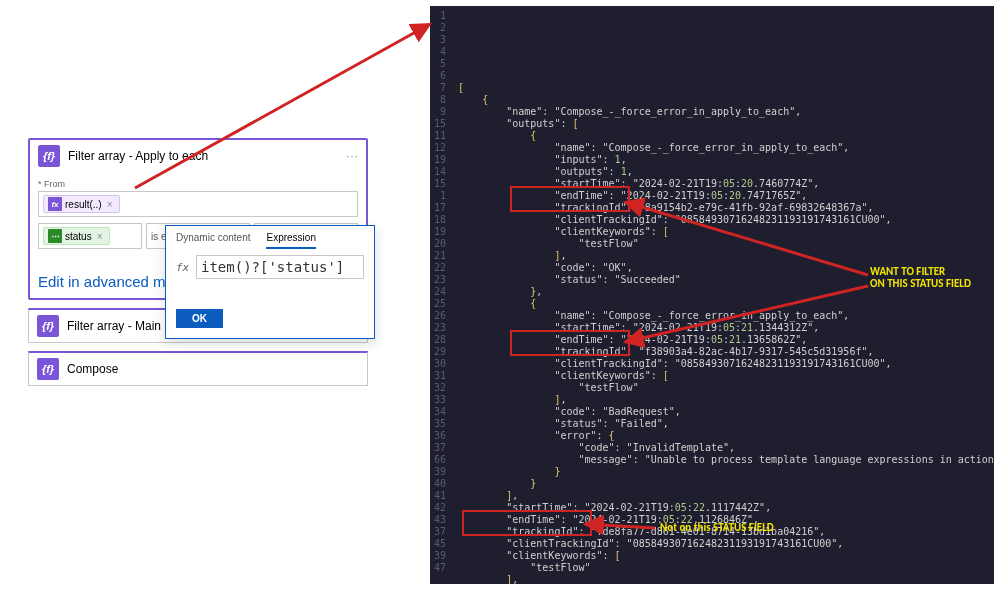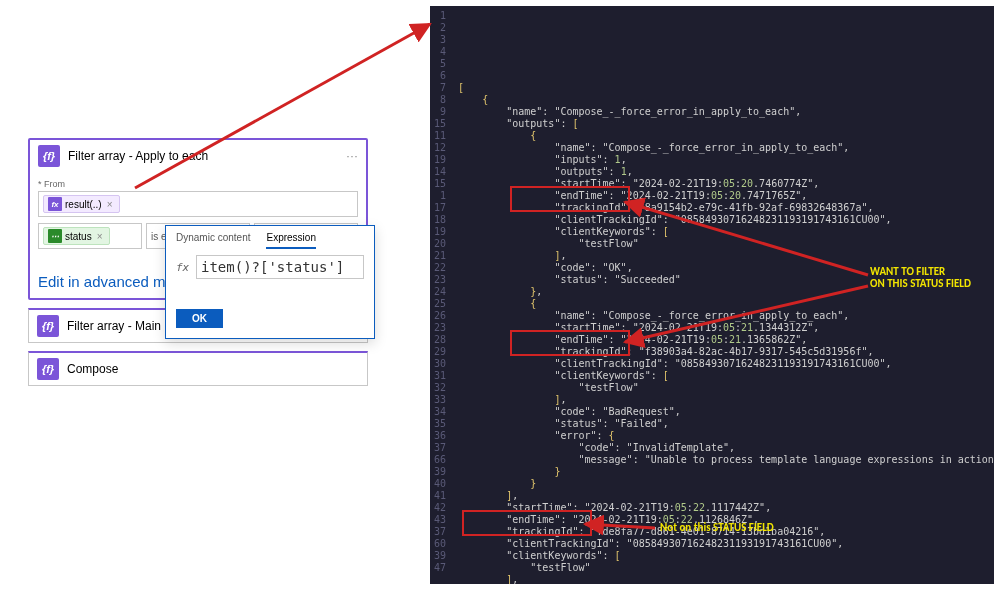--- a/index.html
+++ b/index.html
@@ -320,21 +320,21 @@
       <div>35</div>
       <div>36</div>
       <div>37</div>
       <div>66</div>
       <div>39</div>
       <div>40</div>
       <div>41</div>
       <div>42</div>
       <div>43</div>
       <div>37</div>
-      <div>60</div>
+      <div>45</div>
       <div>39</div>
       <div>47</div>
     </div>
   <div class="code" id="code">
     
     <div class="hl" style="left:58px; top:180px; width:120px; height:26px;"></div>
     <div class="hl" style="left:58px; top:324px; width:120px; height:26px;"></div>
     <div class="hl" style="left:10px; top:504px; width:130px; height:26px;"></div>
   <div><span class="tok-brace">[</span></div><div>    <span class="tok-brace">{</span></div><div>        "name": "Compose_-_force_error_in_apply_to_each"<span class="tok-punc">,</span></div><div>        "outputs": <span class="tok-brace">[</span></div><div>            <span class="tok-brace">{</span></div><div>                "name": "Compose_-_force_error_in_apply_to_each"<span class="tok-punc">,</span></div><div>                "inputs"<span class="tok-punc">:</span> <span class="tok-num">1</span><span class="tok-punc">,</span></div><div>                "outputs"<span class="tok-punc">:</span> <span class="tok-num">1</span><span class="tok-punc">,</span></div><div>                "startTime": "2024-02-21T19<span class="tok-punc">:</span><span class="tok-num">05</span><span class="tok-punc">:</span><span class="tok-num">20</span>.7460774Z"<span class="tok-punc">,</span></div><div>                "endTime": "2024-02-21T19<span class="tok-punc">:</span><span class="tok-num">05</span><span class="tok-punc">:</span><span class="tok-num">20</span>.7471765Z"<span class="tok-punc">,</span></div><div>                "trackingId": "8a9154b2-e79c-41fb-92af-69832648367a"<span class="tok-punc">,</span></div><div>                "clientTrackingId": "08584930716248231193191743161CU00"<span class="tok-punc">,</span></div><div>                "clientKeywords": <span class="tok-brace">[</span></div><div>                    "testFlow"</div><div>                <span class="tok-brace">]</span><span class="tok-punc">,</span></div><div>                "code": "OK"<span class="tok-punc">,</span></div><div>                "status": "Succeeded"</div><div>            <span class="tok-brace">}</span><span class="tok-punc">,</span></div><div>            <span class="tok-brace">{</span></div><div>                "name": "Compose_-_force_error_in_apply_to_each"<span class="tok-punc">,</span></div><div>                "startTime": "2024-02-21T19<span class="tok-punc">:</span><span class="tok-num">05</span><span class="tok-punc">:</span><span class="tok-num">21</span>.1344312Z"<span class="tok-punc">,</span></div><div>                "endTime": "2024-02-21T19<span class="tok-punc">:</span><span class="tok-num">05</span><span class="tok-punc">:</span><span class="tok-num">21</span>.1365862Z"<span class="tok-punc">,</span></div><div>                "trackingId": "f38903a4-82ac-4b17-9317-545c5d31956f"<span class="tok-punc">,</span></div><div>                "clientTrackingId": "08584930716248231193191743161CU00"<span class="tok-punc">,</span></div><div>                "clientKeywords": <span class="tok-brace">[</span></div><div>                    "testFlow"</div><div>                <span class="tok-brace">]</span><span class="tok-punc">,</span></div><div>                "code": "BadRequest"<span class="tok-punc">,</span></div><div>                "status": "Failed"<span class="tok-punc">,</span></div><div>                "error": <span class="tok-brace">{</span></div><div>                    "code": "InvalidTemplate"<span class="tok-punc">,</span></div><div>                    "message": "Unable to process template language expressions in action 'Compose_-_force_error_in</div><div>                <span class="tok-brace">}</span></div><div>            <span class="tok-brace">}</span></div><div>        <span class="tok-brace">]</span><span class="tok-punc">,</span></div><div>        "startTime": "2024-02-21T19<span class="tok-punc">:</span><span class="tok-num">05</span><span class="tok-punc">:</span><span class="tok-num">22</span>.1117442Z"<span class="tok-punc">,</span></div><div>        "endTime": "2024-02-21T19<span class="tok-punc">:</span><span class="tok-num">05</span><span class="tok-punc">:</span><span class="tok-num">22</span>.1126846Z"<span class="tok-punc">,</span></div><div>        "trackingId": "fde8fa77-d861-4e01-8714-13bd1ba04216"<span class="tok-punc">,</span></div><div>        "clientTrackingId": "08584930716248231193191743161CU00"<span class="tok-punc">,</span></div><div>        "clientKeywords": <span class="tok-brace">[</span></div><div>            "testFlow"</div><div>        <span class="tok-brace">]</span><span class="tok-punc">,</span></div></div>
 </div>

